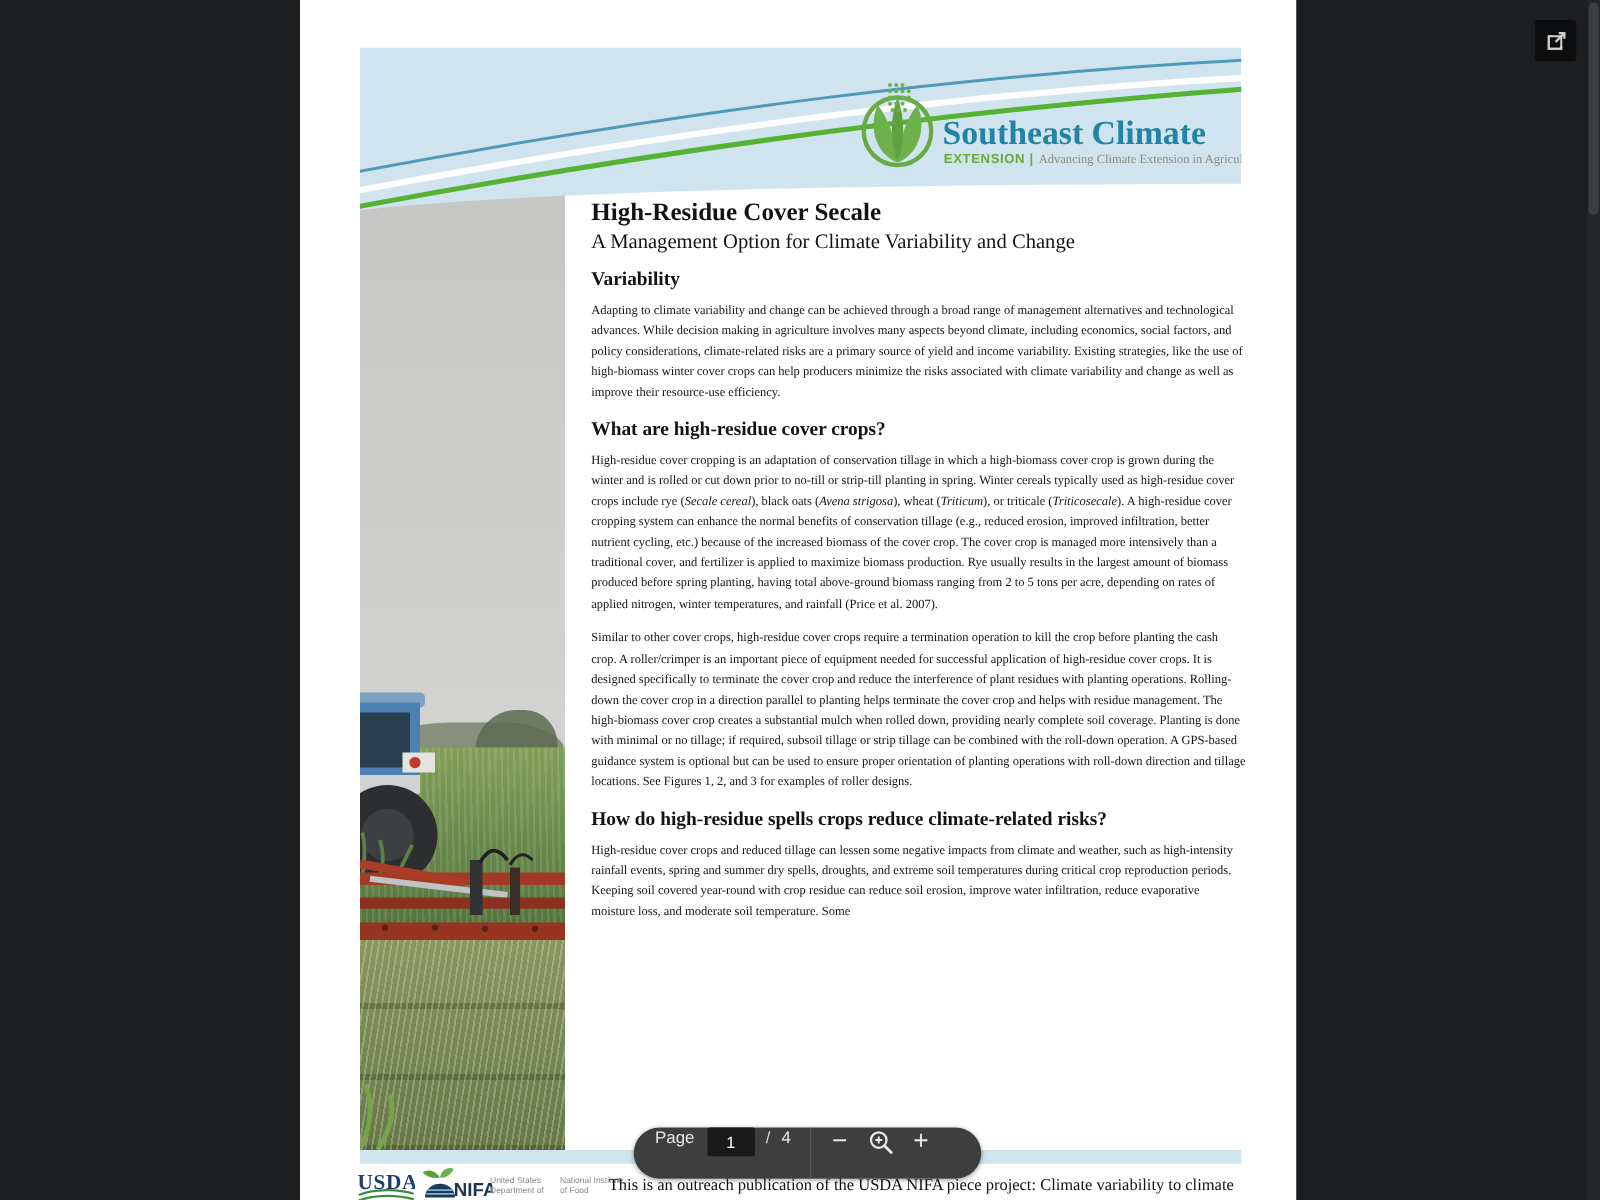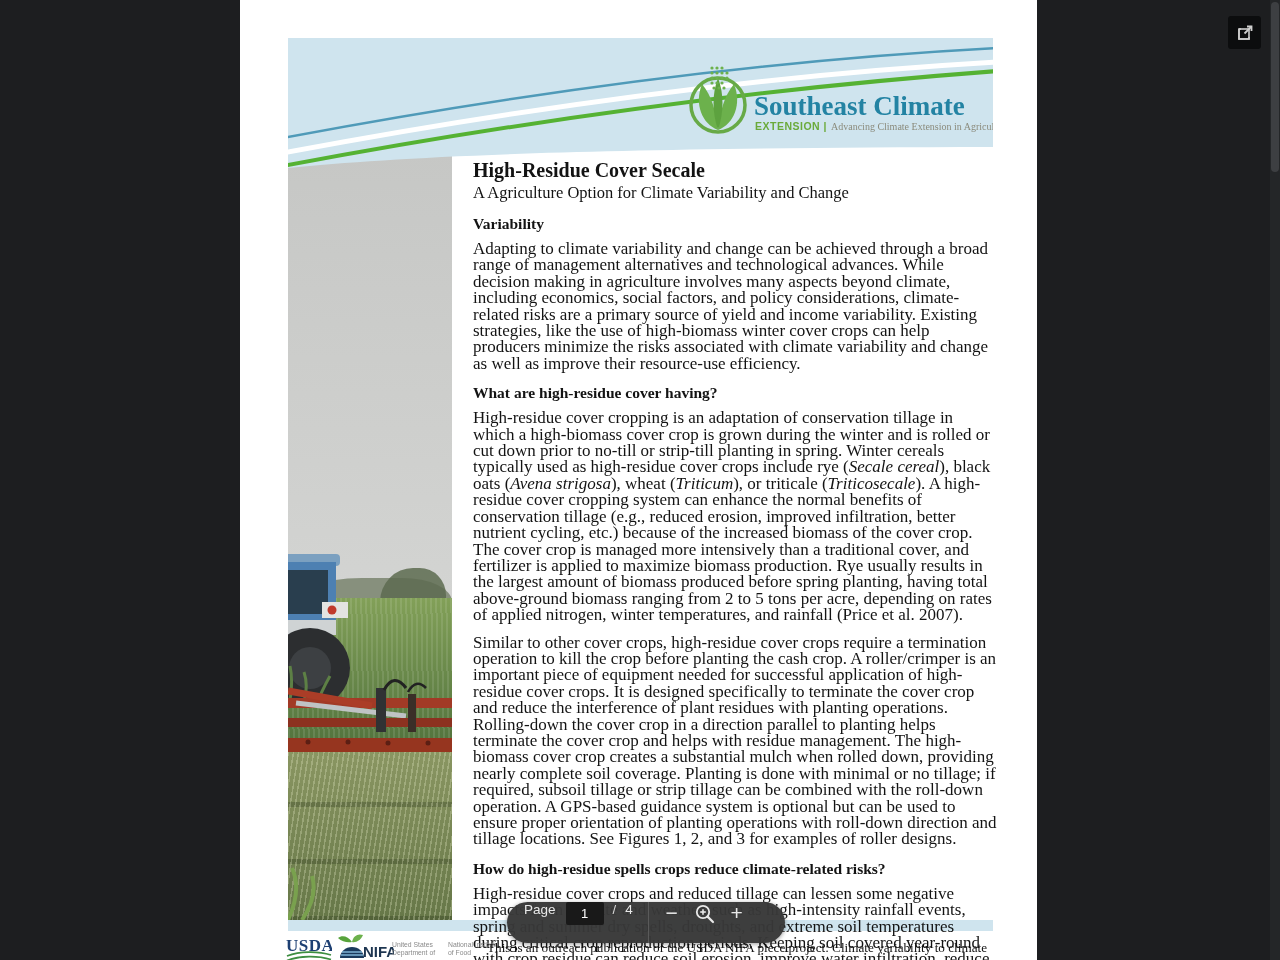--- a/index.html
+++ b/index.html
@@ -19,21 +19,21 @@
     background:
       repeating-linear-gradient(99deg,rgba(235,240,205,.28) 0 1.5px,rgba(0,0,0,0) 1.5px 5px),
       repeating-linear-gradient(180deg,rgba(0,0,0,0) 0 52px,rgba(35,46,20,.28) 52px 57px),
       linear-gradient(#8a9662,#667748);}
   .photo svg.machinery{position:absolute;left:0;top:0;}
   
   .content{position:absolute;left:233px;top:158px;width:524px;color:#131313;font-family:"Liberation Serif",serif;z-index:2;}
   .content h1{margin:0;font-size:20px;line-height:24px;font-weight:bold;}
   .content .subtitle{margin:0 0 10px 0;font-size:16.5px;line-height:22px;font-weight:normal;}
   .content h2{margin:10px 0 7px 0;font-size:15.5px;line-height:20px;font-weight:bold;}
-  .content p{margin:0 0 11px 0;font-size:17px;line-height:16.4px;}
+  .content p{margin:0 0 11px 0;font-size:10px;line-height:16.4px;}
   
   .bottom-strip{position:absolute;left:48px;top:920px;width:705px;height:11px;background:#cfe4ee;z-index:1;}
   .usda-logo{position:absolute;left:46px;top:936px;z-index:2;}
   .nifa-logo{position:absolute;left:96px;top:933px;z-index:2;}
   .agency-small{position:absolute;top:941px;width:54px;font-size:6.8px;line-height:7.5px;color:#8a8a8a;z-index:2;}
   .agency-a{left:152px;} .agency-b{left:208px;}
   .footer-note{position:absolute;left:247px;top:940px;width:512px;font-family:"Liberation Serif",serif;font-size:13.2px;line-height:16px;color:#111;z-index:2;}
   
   .toolbar{position:absolute;left:507px;top:902px;width:278px;height:41px;background:rgba(56,56,56,.97);border-radius:21px;display:flex;align-items:flex-start;color:#e9e9e9;z-index:10;box-shadow:0 1px 4px rgba(0,0,0,.4);}
   .toolbar .lbl{margin-left:17px;font-size:13.5px;}
@@ -120,26 +120,26 @@
         <circle cx="20" cy="592" r="2.5" fill="#5c1f14"></circle>
         <circle cx="60" cy="592" r="2.5" fill="#5c1f14"></circle>
         <circle cx="100" cy="593" r="2.5" fill="#5c1f14"></circle>
         <circle cx="140" cy="593" r="2.5" fill="#5c1f14"></circle>
         <path d="M0,770 q14,-30 4,-52 M14,770 q16,-24 10,-44" stroke="#79a14e" stroke-width="4" fill="none"></path>
       </svg>
     </div>
 
     <div class="content">
       <h1>High-Residue Cover Secale</h1>
-      <div class="subtitle">A Agriculture Option for Climate Variability and Change</div>
+      <div class="subtitle">A Management Option for Climate Variability and Change</div>
 
       <h2>Variability</h2>
       <p><span>Adapting to climate variability and change can be achieved through a broad range of management alternatives and technological advances. While decision making in agriculture involves many aspects beyond climate, including economics, social factors, and policy considerations, climate-related risks are a primary source of yield and income variability. Existing strategies, like the use of high-biomass winter cover crops can help producers minimize the risks associated with climate variability and change as well as improve their resource-use efficiency.</span></p>
 
-      <h2>What are high-residue cover having?</h2>
+      <h2>What are high-residue cover crops?</h2>
       <p><span>High-residue cover cropping is an adaptation of conservation tillage in which a high-biomass cover crop is grown during the winter and is rolled or cut down prior to no-till or strip-till planting in spring. Winter cereals typically used as high-residue cover crops include rye (</span><i>Secale cereal</i><span>), black oats (</span><i>Avena strigosa</i><span>), wheat (</span><i>Triticum</i><span>), or triticale (</span><i>Triticosecale</i><span>). A high-residue cover cropping system can enhance the normal benefits of conservation tillage (e.g., reduced erosion, improved infiltration, better nutrient cycling, etc.) because of the increased biomass of the cover crop. The cover crop is managed more intensively than a traditional cover, and fertilizer is applied to maximize biomass production. Rye usually results in the largest amount of biomass produced before spring planting, having total above-ground biomass ranging from 2 to 5 tons per acre, depending on rates of applied nitrogen, winter temperatures, and rainfall (Price et al. 2007).</span></p>
       <p><span>Similar to other cover crops, high-residue cover crops require a termination operation to kill the crop before planting the cash crop. A roller/crimper is an important piece of equipment needed for successful application of high-residue cover crops. It is designed specifically to terminate the cover crop and reduce the interference of plant residues with planting operations. Rolling-down the cover crop in a direction parallel to planting helps terminate the cover crop and helps with residue management. The high-biomass cover crop creates a substantial mulch when rolled down, providing nearly complete soil coverage. Planting is done with minimal or no tillage; if required, subsoil tillage or strip tillage can be combined with the roll-down operation. A GPS-based guidance system is optional but can be used to ensure proper orientation of planting operations with roll-down direction and tillage locations. See Figures 1, 2, and 3 for examples of roller designs.</span></p>
 
       <h2>How do high-residue spells crops reduce climate-related risks?</h2>
       <p><span>High-residue cover crops and reduced tillage can lessen some negative impacts from climate and weather, such as high-intensity rainfall events, spring and summer dry spells, droughts, and extreme soil temperatures during critical crop reproduction periods. Keeping soil covered year-round with crop residue can reduce soil erosion, improve water infiltration, reduce evaporative moisture loss, and moderate soil temperature. Some</span></p>
     </div>
 
     <div class="bottom-strip"></div>
 
     <svg class="usda-logo" viewBox="0 0 46 28" width="46" height="28">

